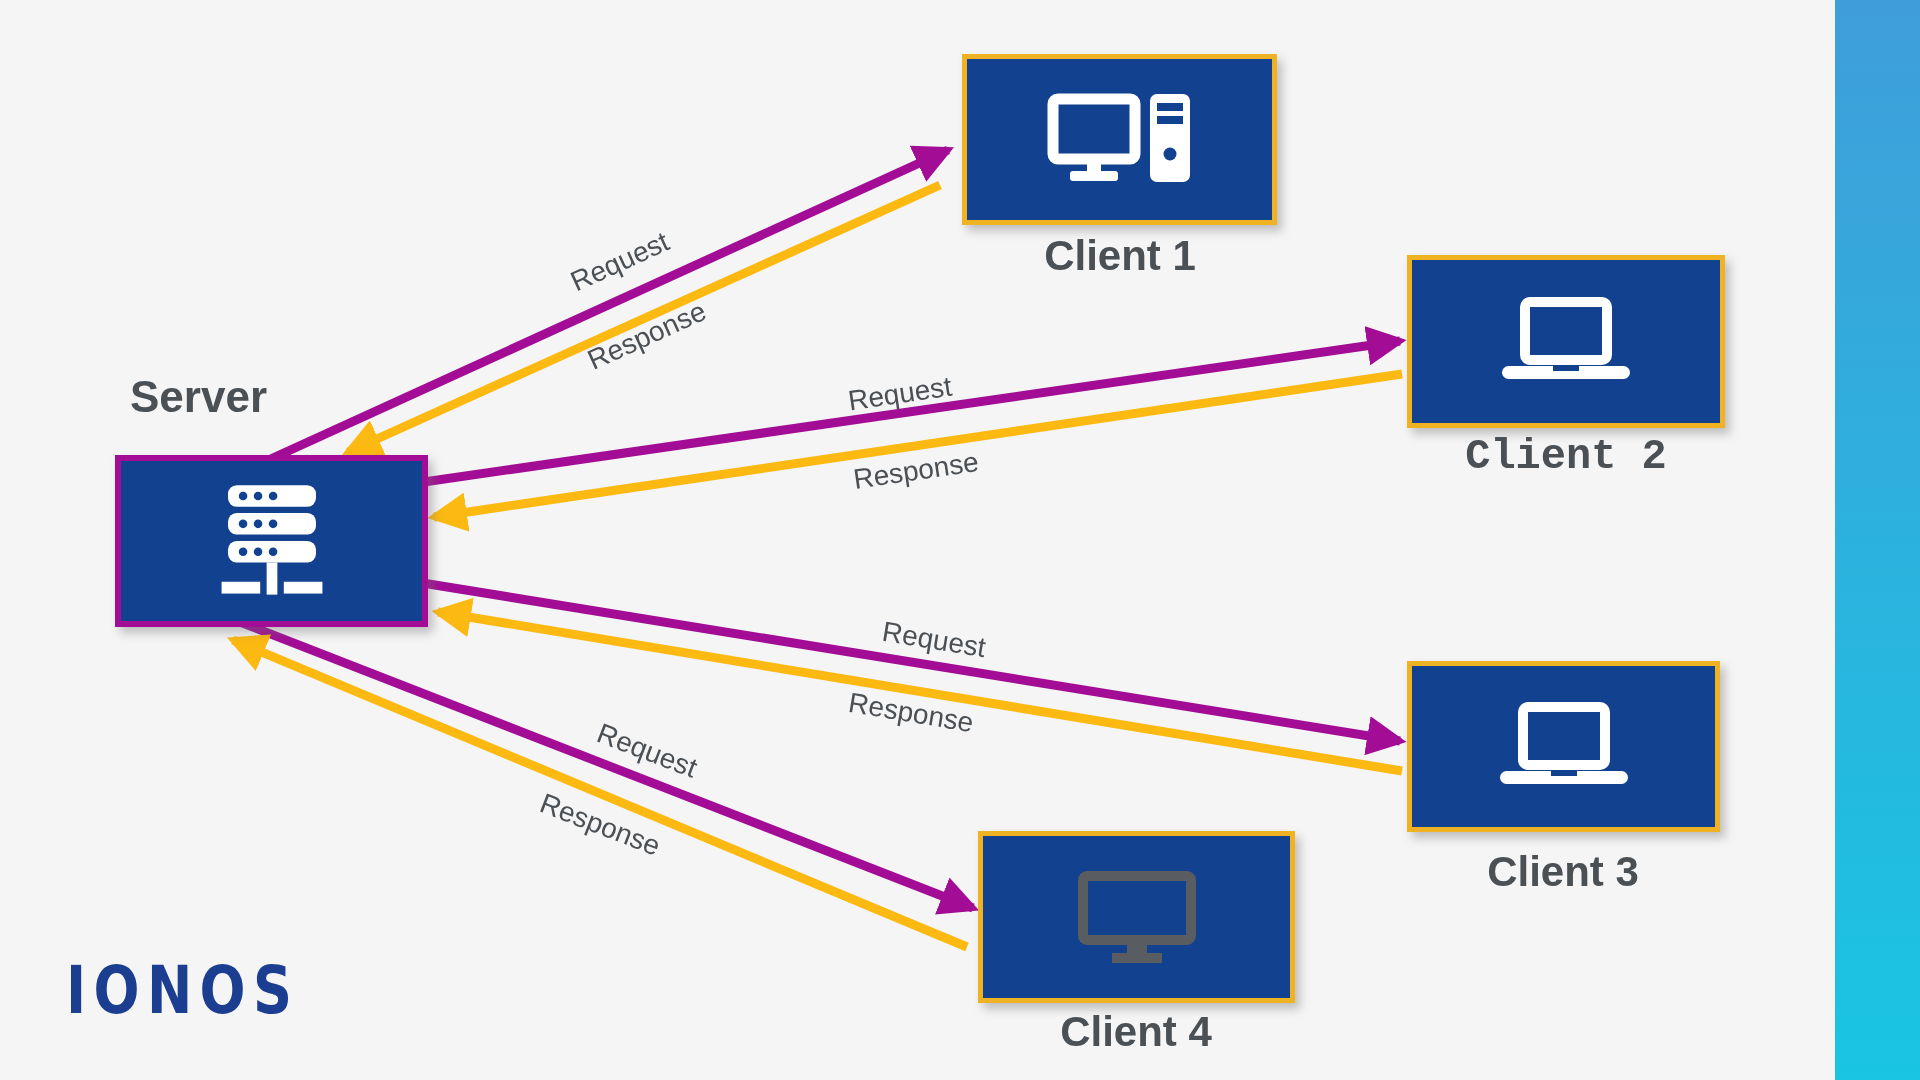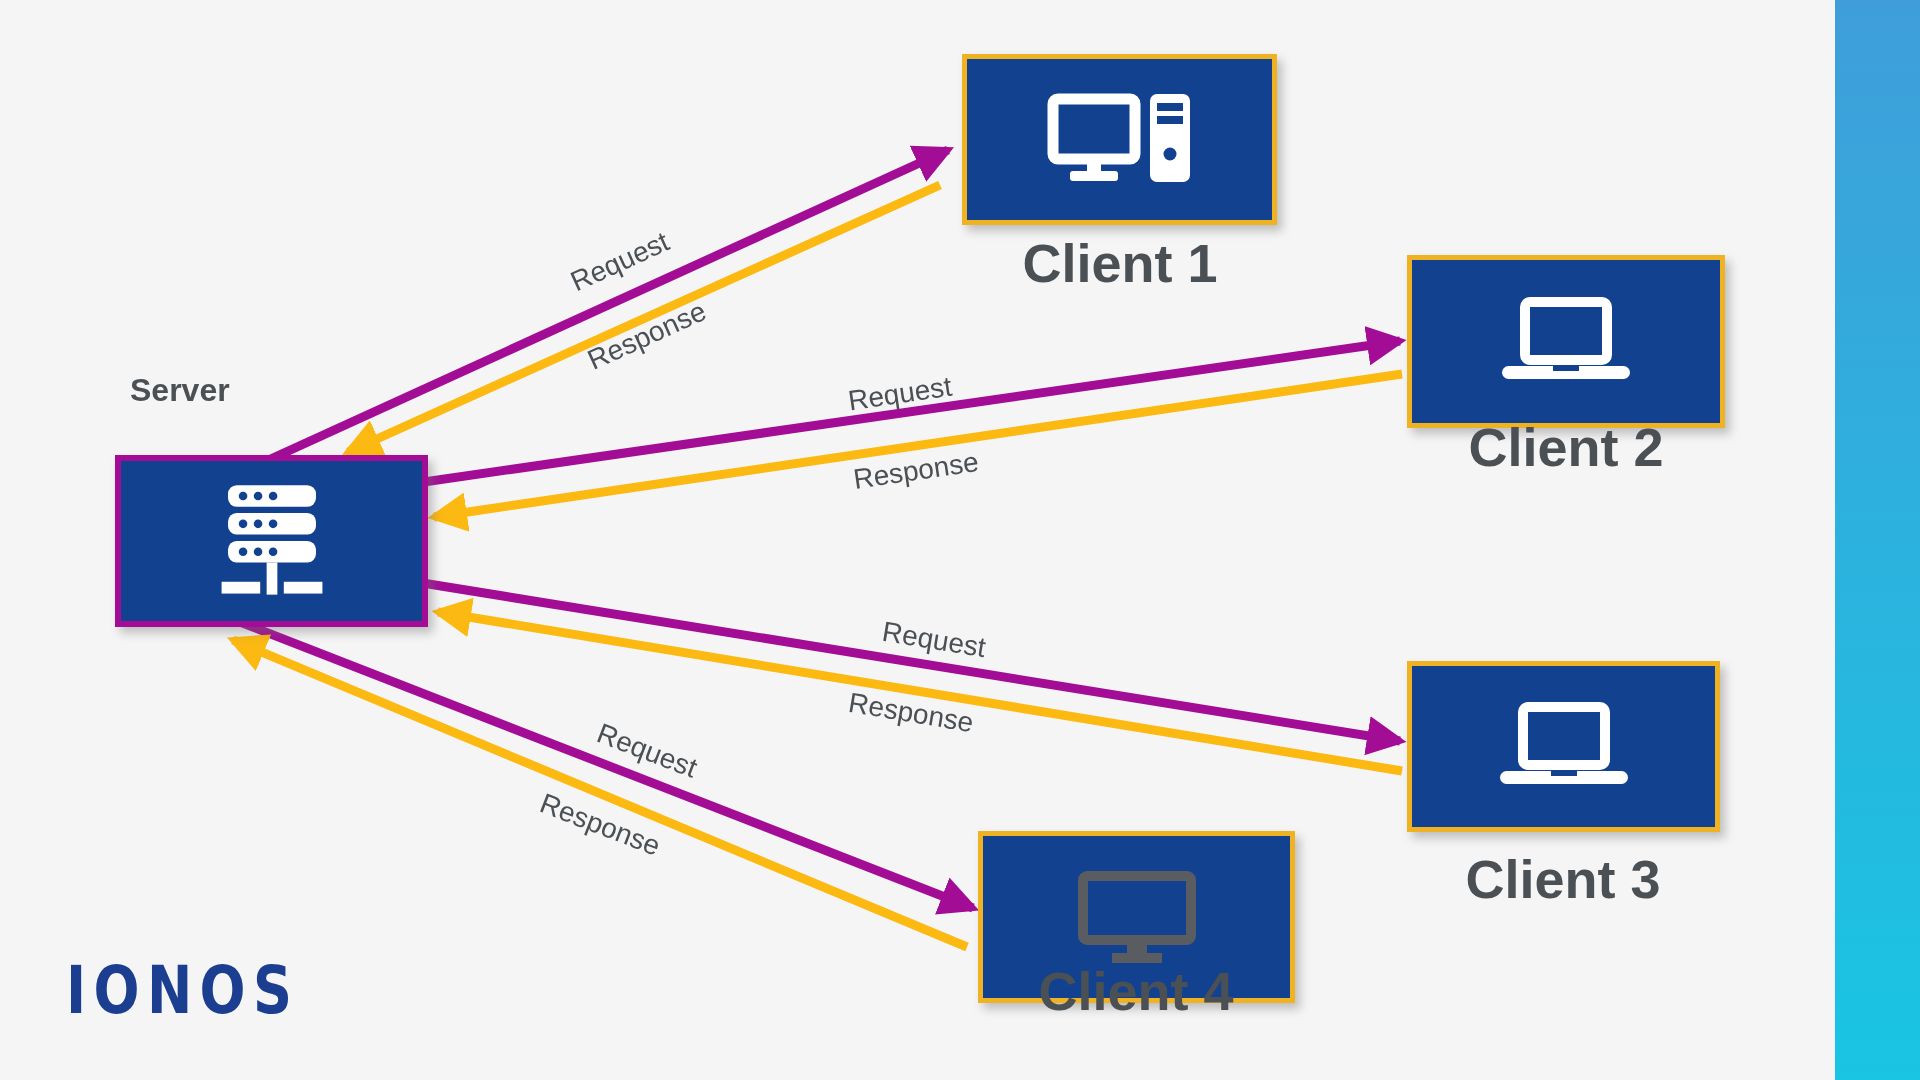--- a/index.html
+++ b/index.html
@@ -18,27 +18,27 @@
   
   .box { position:absolute; display:flex; align-items:center; justify-content:center;
     background:#11418f; z-index:2; box-shadow:5px 6px 9px rgba(110,110,110,.40); }
   .server-box { left:115px; top:455px; width:313px; height:172px; border:6px solid #a30d96; }
   .client-box { border:5px solid #eeb223; }
   .client1-box { left:962px;  top:54px;  width:315px; height:171px; }
   .client2-box { left:1407px; top:255px; width:318px; height:173px; }
   .client3-box { left:1407px; top:661px; width:313px; height:171px; }
   .client4-box { left:978px;  top:831px; width:317px; height:172px; }
 
-  .node-label { position:absolute; font-size:54px; font-weight:bold; color:#4b5055;
+  .node-label { position:absolute; font-size:42px; font-weight:bold; color:#4b5055;
     white-space:nowrap; z-index:3; }
-  .server-label  { left:130px;  top:372px; font-size:32px; }
+  .server-label  { left:130px;  top:372px; font-size:44px; }
   .client1-label { left:1120px; top:232px; transform:translateX(-50%); }
-  .client2-label { left:1566px; top:416px; transform:translateX(-50%); }
+  .client2-label { left:1566px; top:433px; transform:translateX(-50%);font-family:Liberation Mono, monospace; }
   .client3-label { left:1563px; top:840px; transform:translateX(-50%);margin-top:8px; }
-  .client4-label { left:1136px; top:960px; transform:translateX(-50%); }
+  .client4-label { left:1136px; top:1008px; transform:translateX(-50%); }
 
   .edge-label { position:absolute; font-size:28px; color:#4b5055; white-space:nowrap;
     z-index:3; transform:translate(-50%,-50%) rotate(var(--rot)); }
 
   .logo { position:absolute; left:66px; top:952px; z-index:3;
     font-family:"DejaVu Sans", sans-serif; font-weight:bold; font-size:66px;
     letter-spacing:9px; color:#1c3e90; transform:scaleX(.82); transform-origin:left center; }
 
   .icon-svg { display:block; }
 </style>

